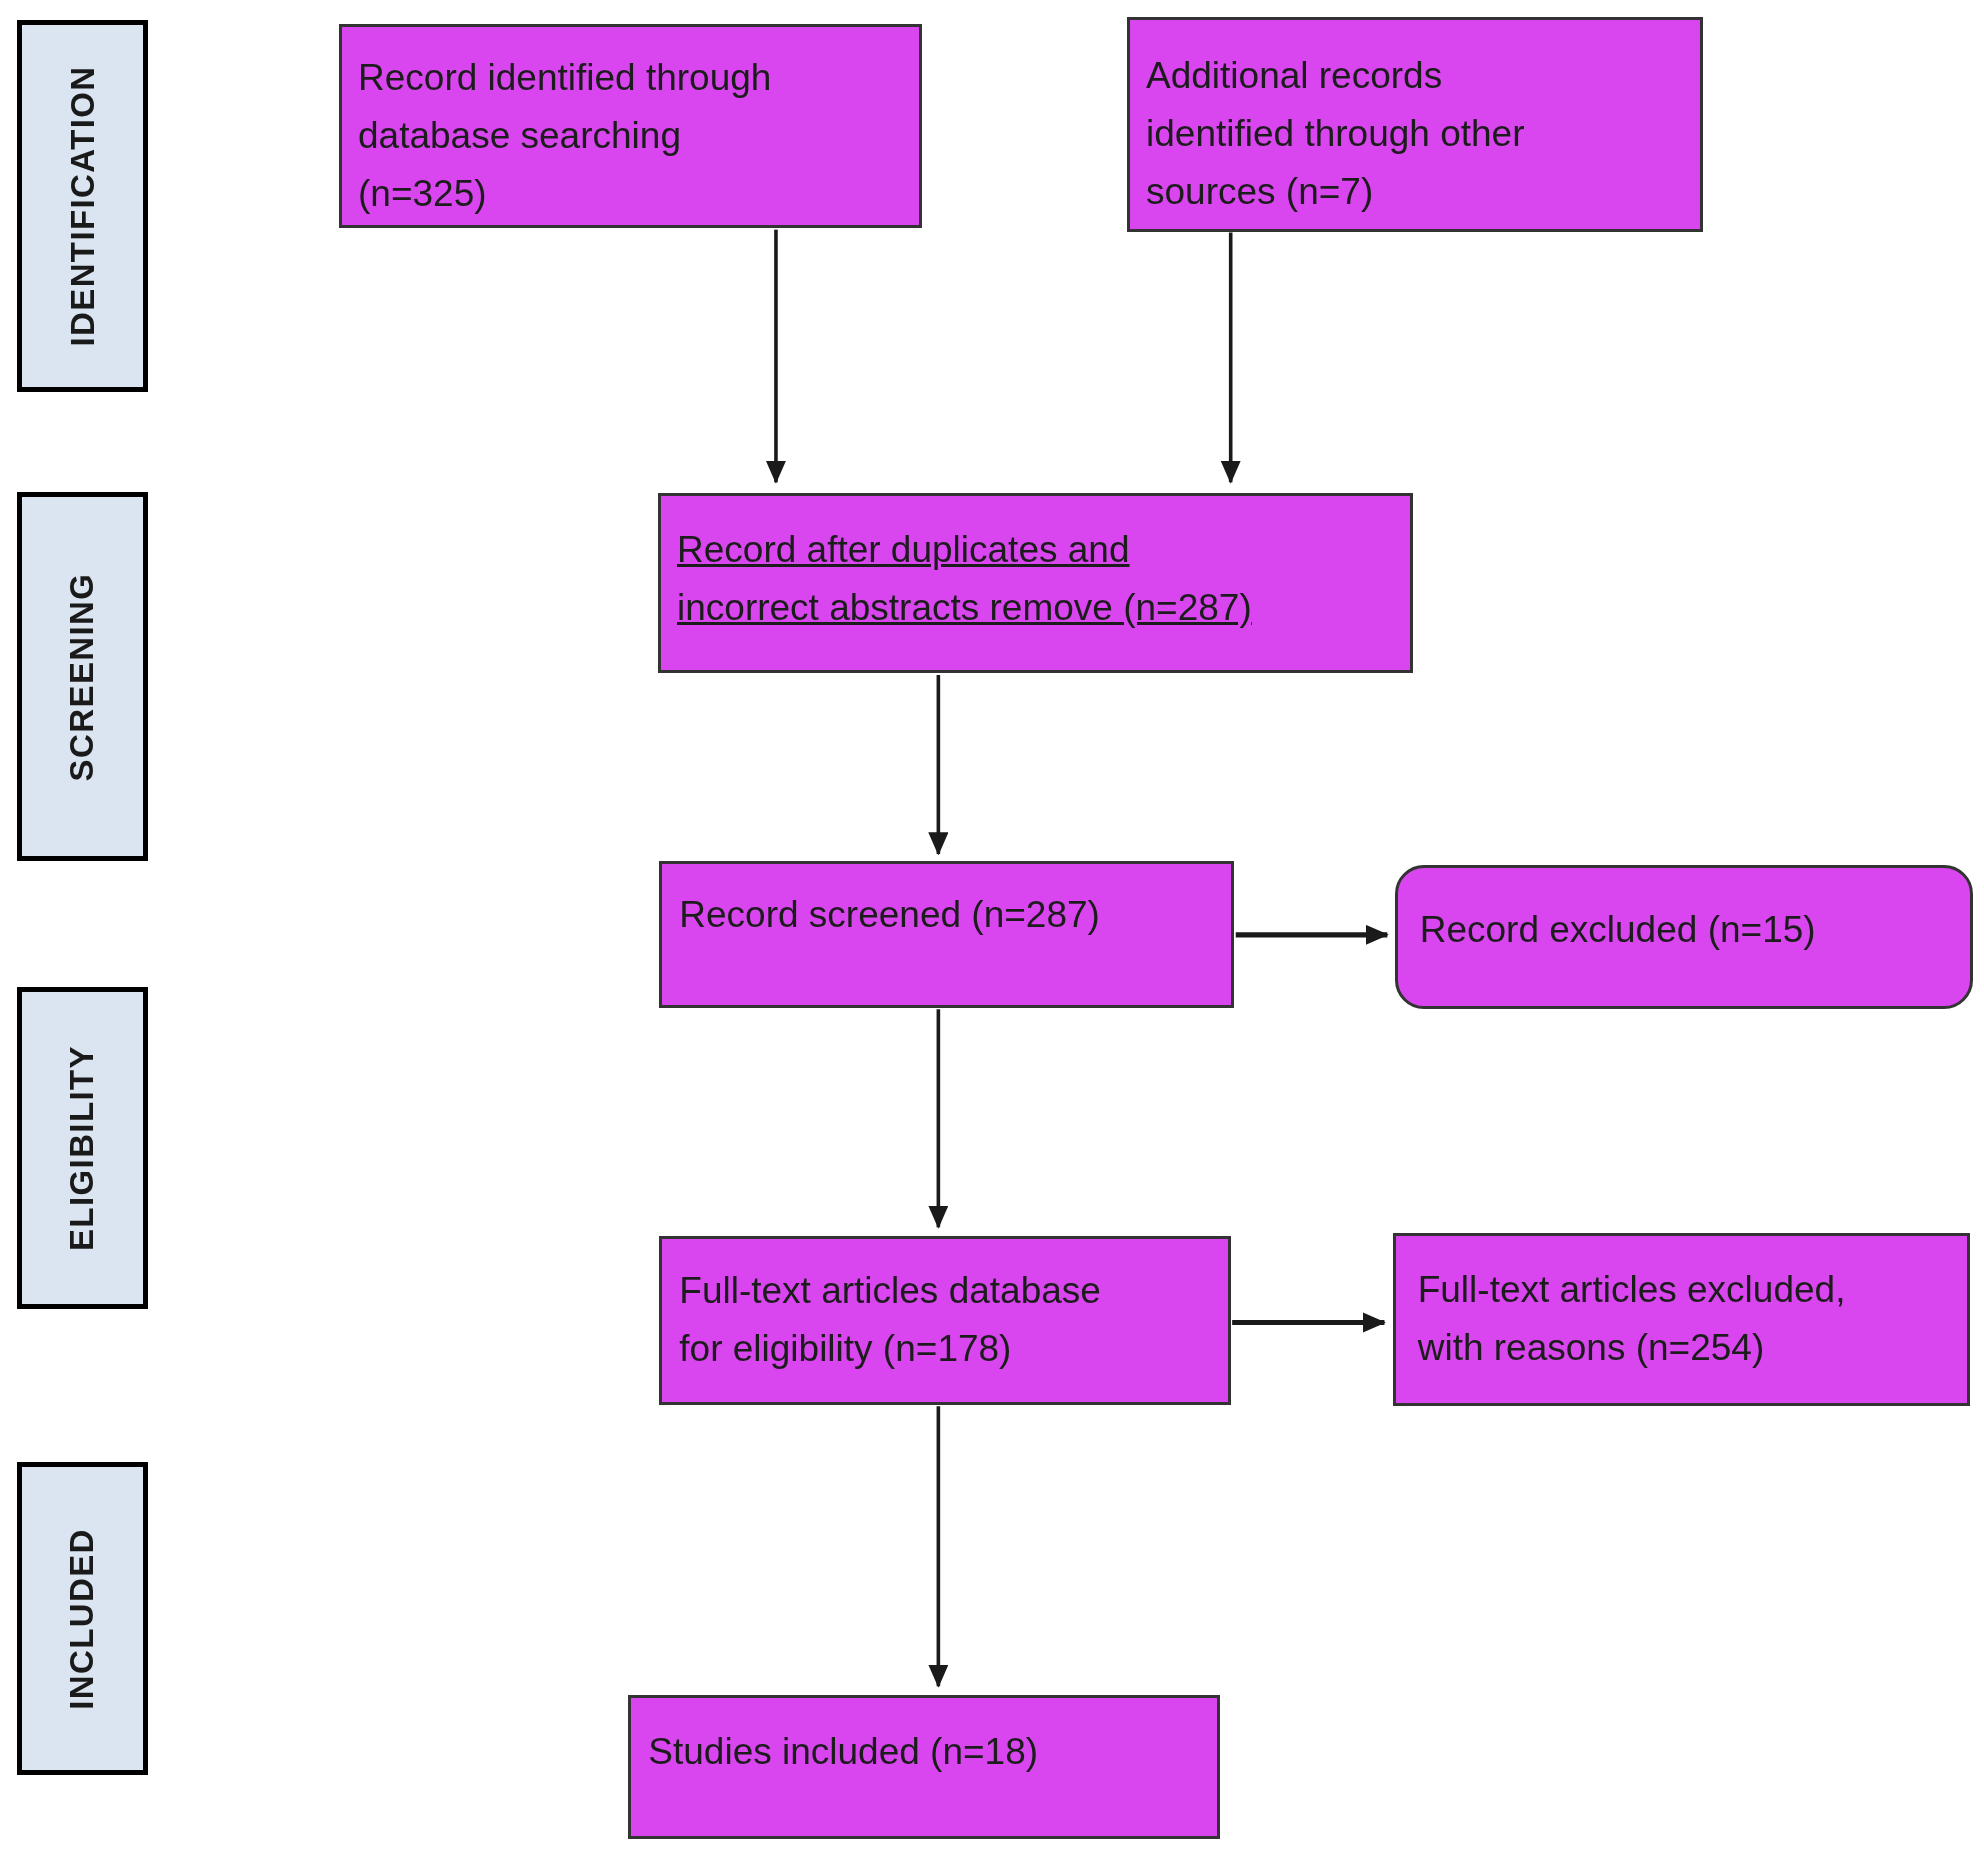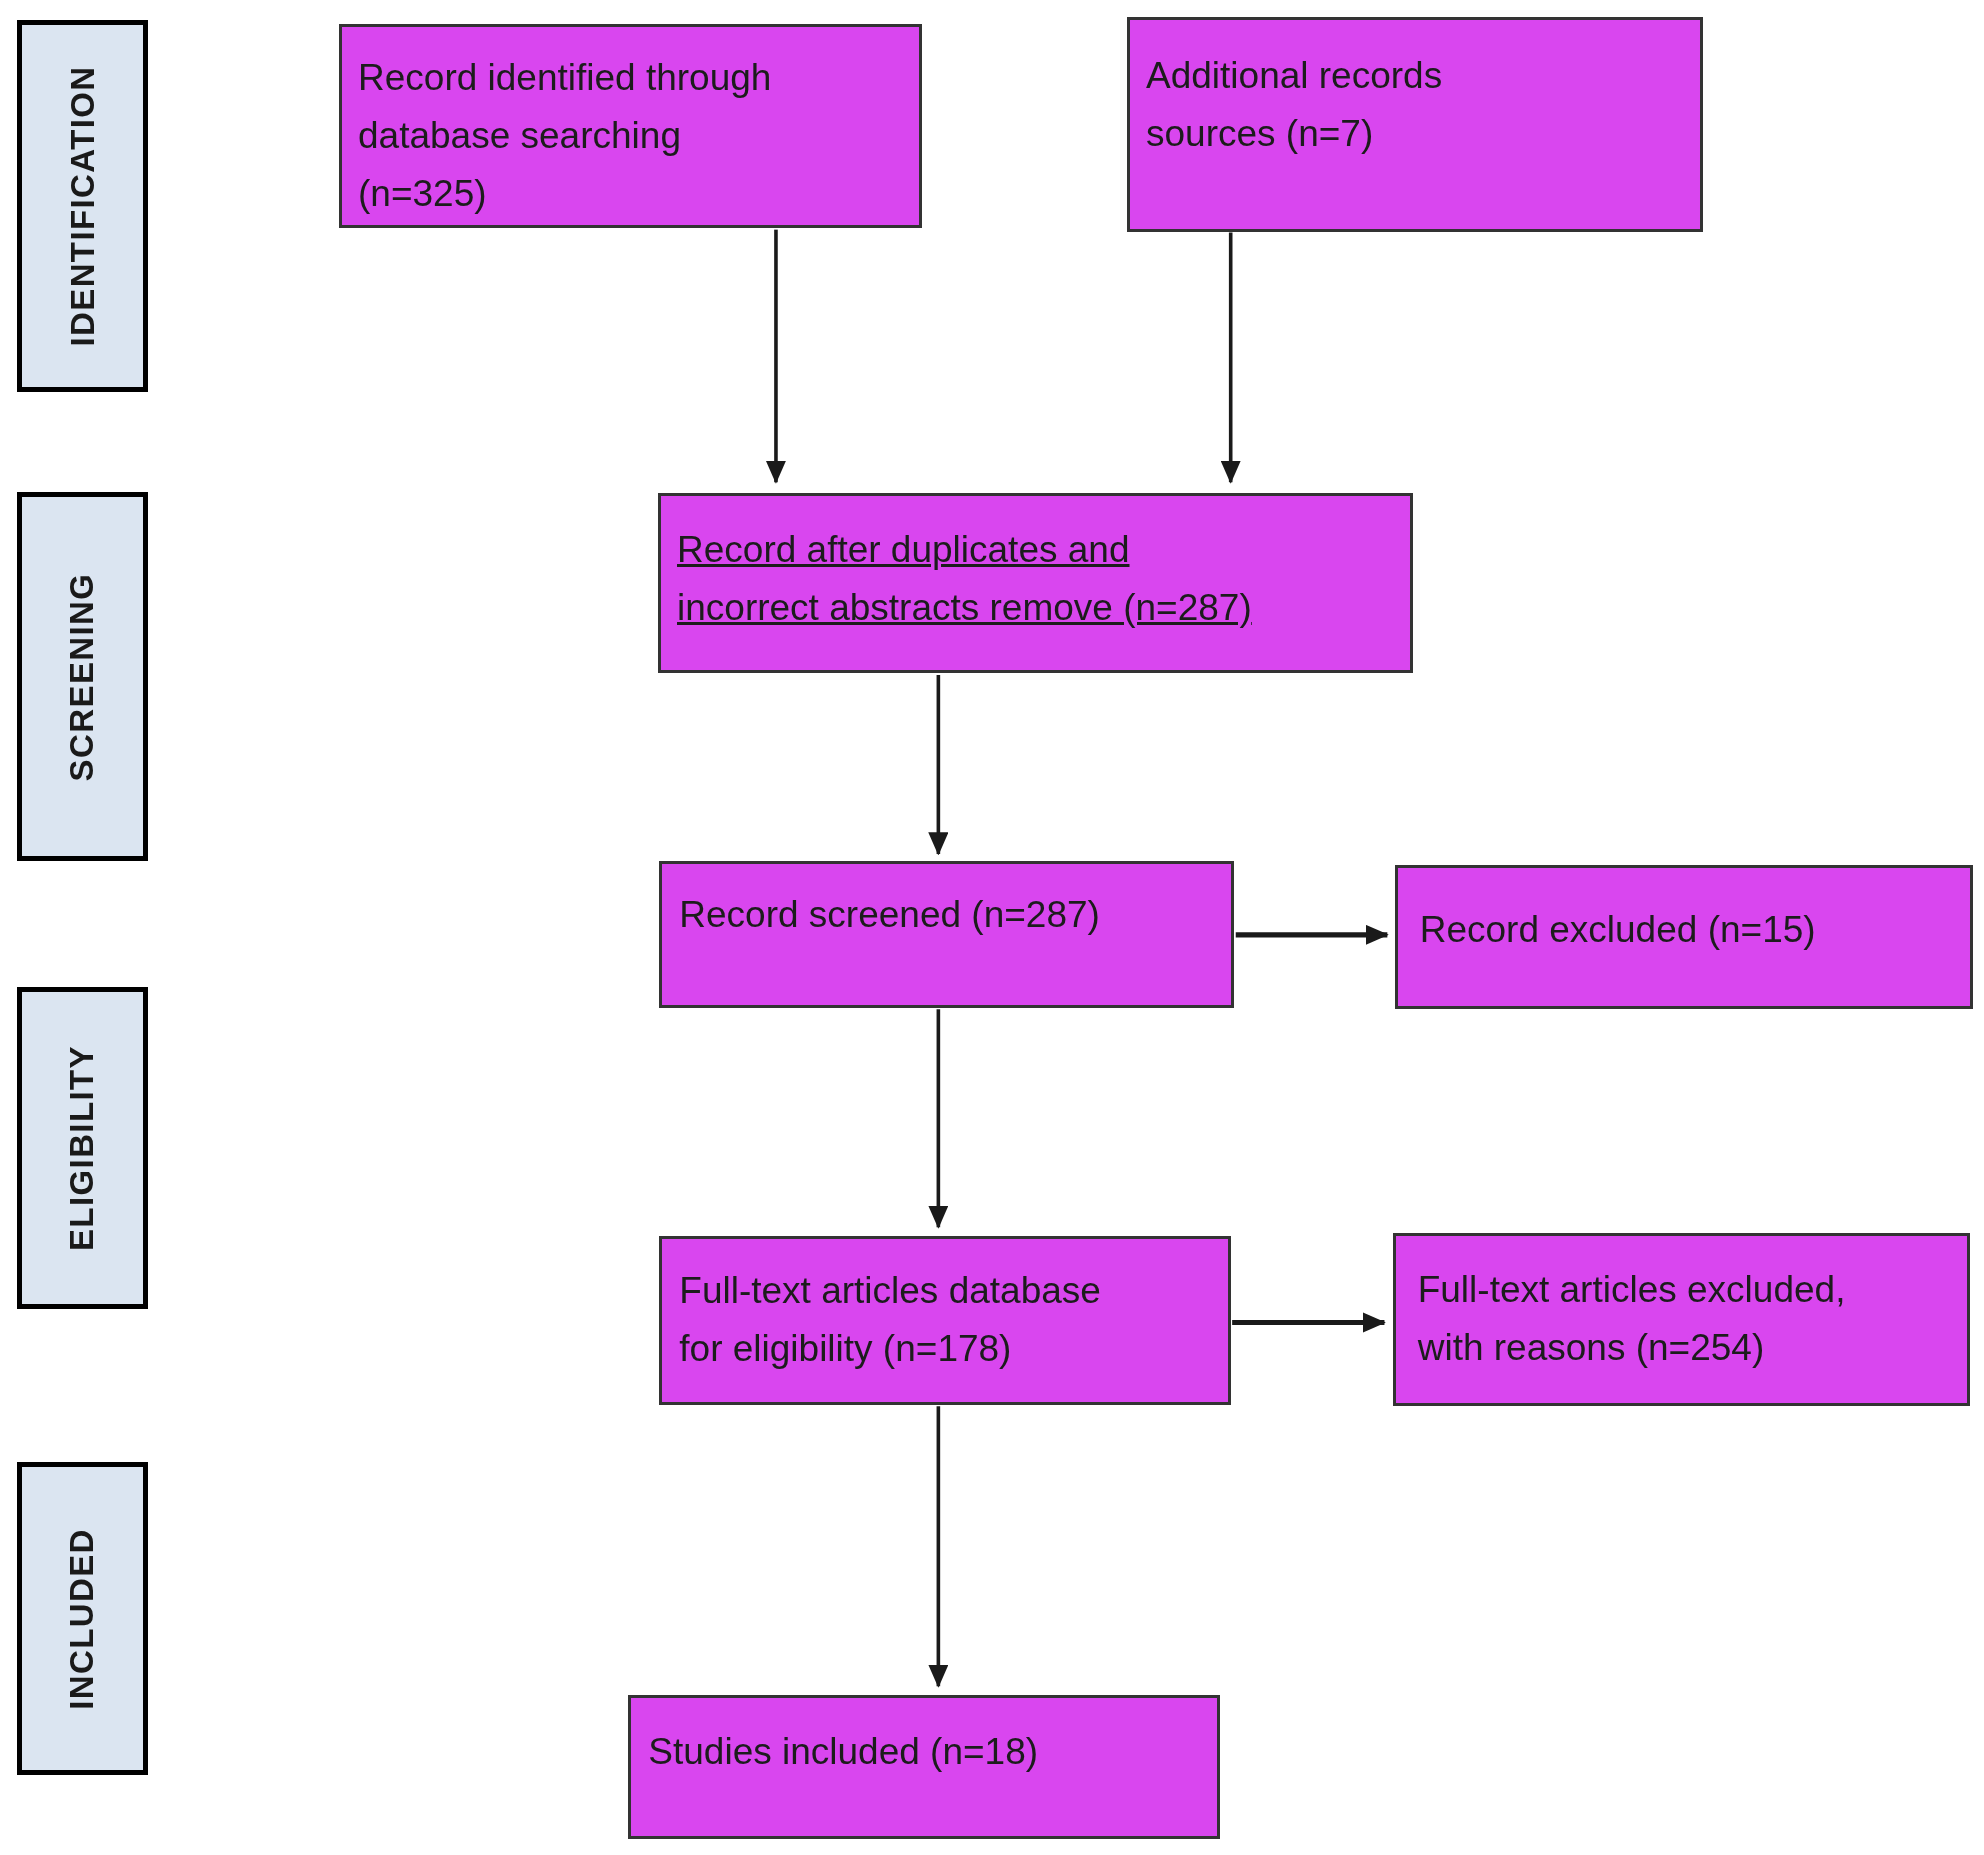--- a/index.html
+++ b/index.html
@@ -74,33 +74,34 @@
   </div>
 
   <div class="fbox" style="left:339px;top:24px;width:583px;height:204px;padding:21.7px 19px 0 16px;">
     <div class="ln">Record identified through</div>
     <div class="ln">database searching</div>
     <div class="ln">(n=325)</div>
   </div>
 
   <div class="fbox" style="left:1127px;top:16.6px;width:576px;height:215px;padding:27.4px 19px 0 16px;">
     <div class="ln">Additional records</div>
+    <div class="ln">identified through other</div>
     <div class="ln">sources (n=7)</div>
   </div>
 
   <div class="fbox" style="left:658px;top:493px;width:755px;height:180px;padding:24.5px 19px 0 16px;text-decoration:underline;">
     <div class="ln">Record after duplicates and</div>
     <div class="ln">incorrect abstracts remove (n=287)</div>
   </div>
 
   <div class="fbox" style="left:659px;top:861px;width:575px;height:147px;padding:21.7px 19px 0 17.3px;">
     <div class="ln">Record screened (n=287)</div>
   </div>
 
-  <div class="fbox" style="left:1395px;top:865px;width:578px;height:144px;padding:33px 19px 0 21.7px;">
+  <div class="fbox" style="left:1395px;top:865px;width:578px;height:144px;padding:33px 19px 0 21.7px;border-radius:29px;">
     <div class="ln">Record excluded (n=15)</div>
   </div>
 
   <div class="fbox" style="left:659px;top:1236px;width:572px;height:169px;padding:23px 19px 0 17.3px;">
     <div class="ln">Full-text articles database</div>
     <div class="ln">for eligibility (n=178)</div>
   </div>
 
   <div class="fbox" style="left:1393px;top:1233px;width:577px;height:173px;padding:24.5px 19px 0 21.7px;">
     <div class="ln">Full-text articles excluded,</div>

